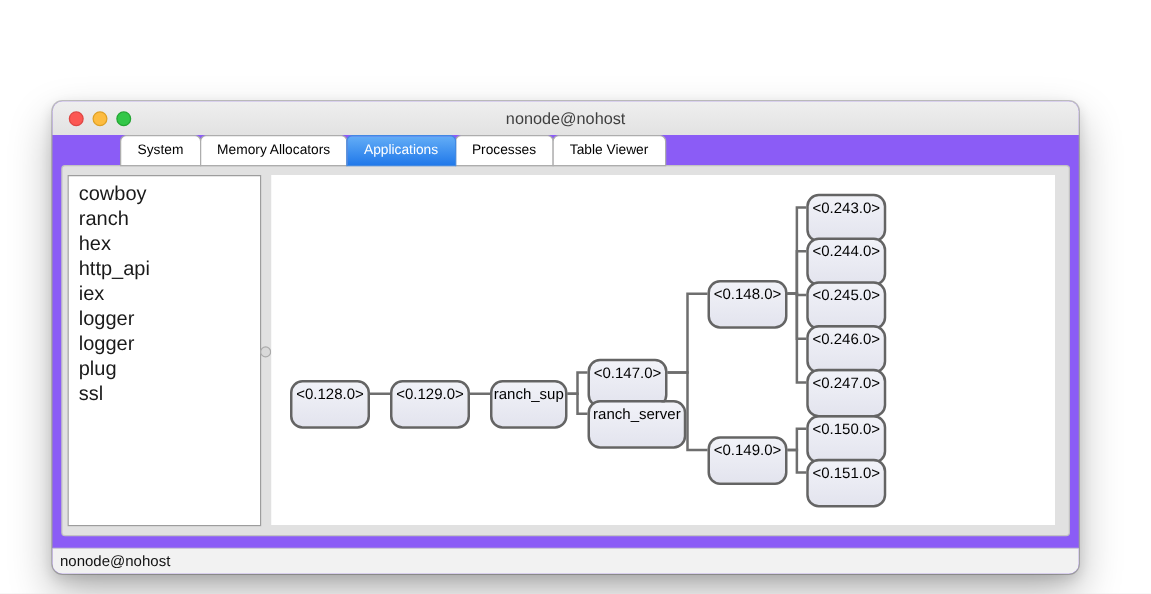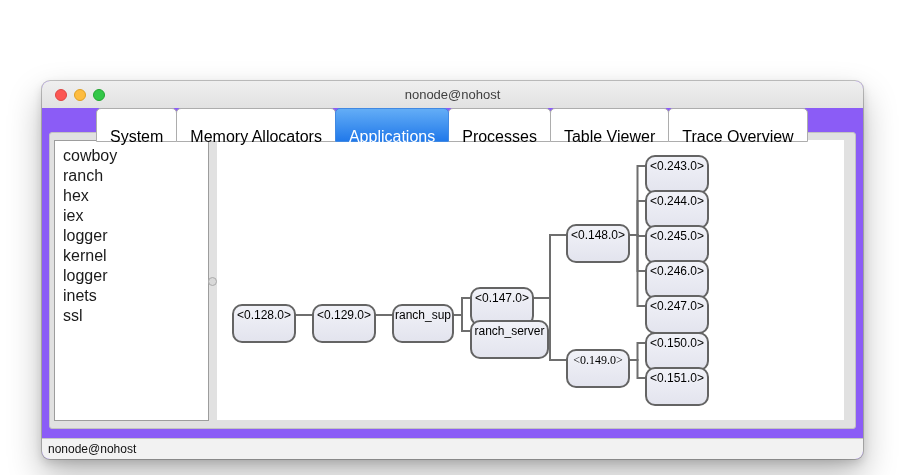--- a/index.html
+++ b/index.html
@@ -30,21 +30,21 @@
   .dot.green  { background: var(--traffic-green);  border: 1px solid #23a632; }
   .title {
     text-align: center; line-height: 27px; font-size: 13px; color: #3f3f3f;
   }
 
   .tabbar {
     position: absolute; left: 0; top: 27px; right: 0; height: 25px;
     display: flex; padding-left: 54px; z-index: 2;
   }
   .tab {
-    height: 25px; line-height: 23px; padding: 16px 13px; font-size: 16px;
+    height: 25px; line-height: 23px; padding: 0 13px; font-size: 11px;
     background: #ffffff; color: #000;
     border: 1px solid #adadad; margin-right: -1px;
     border-radius: 5px 5px 0 0; white-space: nowrap; cursor: default;
   }
   .tab.selected {
     background: linear-gradient(var(--tab-blue-top), var(--tab-blue-bottom));
     color: #ffffff; border-color: #4189e2; z-index: 3;
   }
 
   .content-frame {
@@ -102,33 +102,32 @@
     </div>
     <div class="title">nonode@nohost</div>
   </div>
 
   <div class="tabbar">
       <div class="tab">System</div>
       <div class="tab">Memory Allocators</div>
       <div class="tab selected">Applications</div>
       <div class="tab">Processes</div>
       <div class="tab">Table Viewer</div>
-      <div class="tab">Trace Overview</div>
     </div>
 
   <div class="content-frame">
     <div class="sidebar">
         <div class="sidebar-item">cowboy</div>
         <div class="sidebar-item">ranch</div>
         <div class="sidebar-item">hex</div>
+        <div class="sidebar-item">http_api</div>
         <div class="sidebar-item">iex</div>
         <div class="sidebar-item">logger</div>
-        <div class="sidebar-item">kernel</div>
         <div class="sidebar-item">logger</div>
-        <div class="sidebar-item">inets</div>
+        <div class="sidebar-item">plug</div>
         <div class="sidebar-item">ssl</div>
       </div>
     <span class="splitter-handle"></span>
     <div class="canvas">
       <svg id="edges" width="627" height="280">
           <path d="M 79 175 L 87 175 L 87 175 L 95 175" fill="none" stroke="#6e6e6e" stroke-width="2"></path>
           <path d="M 159 175 L 167 175 L 167 175 L 175 175" fill="none" stroke="#6e6e6e" stroke-width="2"></path>
           <path d="M 237 175 L 245 175 L 245 158 L 253 158" fill="none" stroke="#6e6e6e" stroke-width="2"></path>
           <path d="M 237 175 L 245 175 L 245 191 L 253 191" fill="none" stroke="#6e6e6e" stroke-width="2"></path>
           <path d="M 317 158 L 333 158 L 333 95 L 349 95" fill="none" stroke="#6e6e6e" stroke-width="2"></path>
@@ -140,21 +139,21 @@
           <path d="M 413 95 L 420.5 95 L 420.5 166 L 428 166" fill="none" stroke="#6e6e6e" stroke-width="2"></path>
           <path d="M 413 220 L 420.5 220 L 420.5 203 L 428 203" fill="none" stroke="#6e6e6e" stroke-width="2"></path>
           <path d="M 413 220 L 420.5 220 L 420.5 238 L 428 238" fill="none" stroke="#6e6e6e" stroke-width="2"></path>
         </svg>
     <div class="node" style="left: 15px; top: 164px; width: 64px;">&lt;0.128.0&gt;</div>
         <div class="node" style="left: 95px; top: 164px; width: 64px;">&lt;0.129.0&gt;</div>
         <div class="node" style="left: 175px; top: 164px; width: 62px;">ranch_sup</div>
         <div class="node" style="left: 253px; top: 147px; width: 64px;">&lt;0.147.0&gt;</div>
         <div class="node" style="left: 253px; top: 180px; width: 79px;">ranch_server</div>
         <div class="node" style="left: 349px; top: 84px; width: 64px;">&lt;0.148.0&gt;</div>
-        <div class="node" style="left: 349px; top: 209px; width: 64px; font-family: Liberation Serif, serif;">&lt;0.149.0&gt;</div>
+        <div class="node" style="left: 349px; top: 209px; width: 64px;">&lt;0.149.0&gt;</div>
         <div class="node" style="left: 428px; top: 15px; width: 64px;">&lt;0.243.0&gt;</div>
         <div class="node" style="left: 428px; top: 50px; width: 64px;">&lt;0.244.0&gt;</div>
         <div class="node" style="left: 428px; top: 85px; width: 64px;">&lt;0.245.0&gt;</div>
         <div class="node" style="left: 428px; top: 120px; width: 64px; text-align: center;">&lt;0.246.0&gt;</div>
         <div class="node" style="left: 428px; top: 155px; width: 64px; text-align: center;">&lt;0.247.0&gt;</div>
         <div class="node" style="left: 428px; top: 192px; width: 64px;">&lt;0.150.0&gt;</div>
         <div class="node" style="left: 428px; top: 227px; width: 64px;">&lt;0.151.0&gt;</div>
       </div>
   </div>
 

